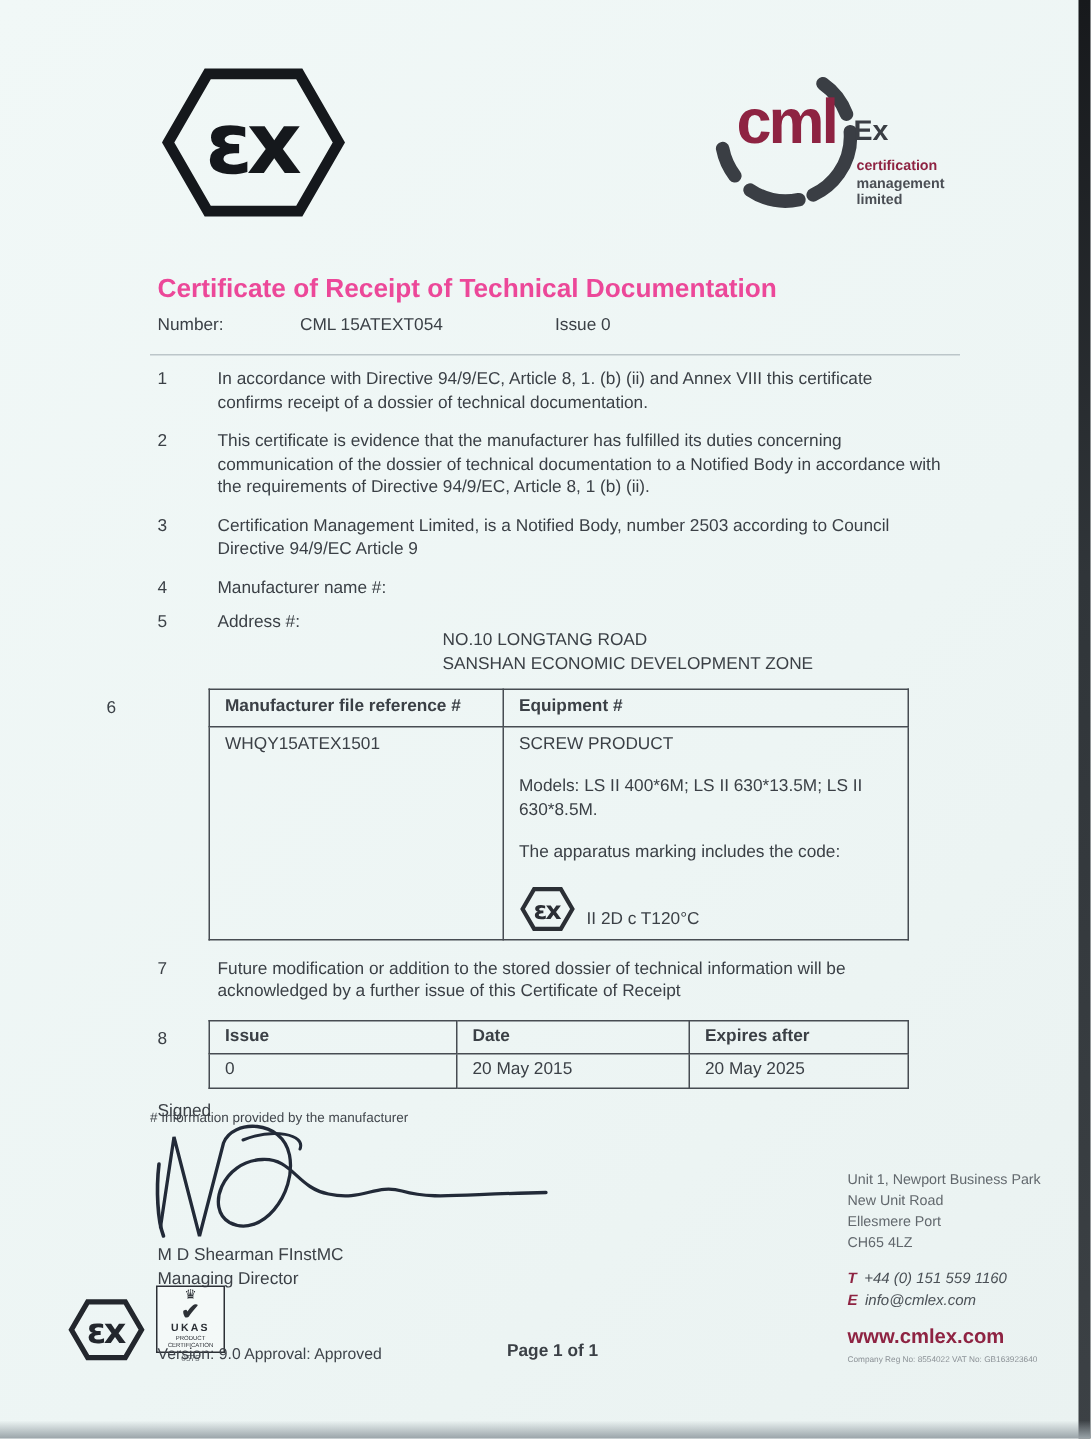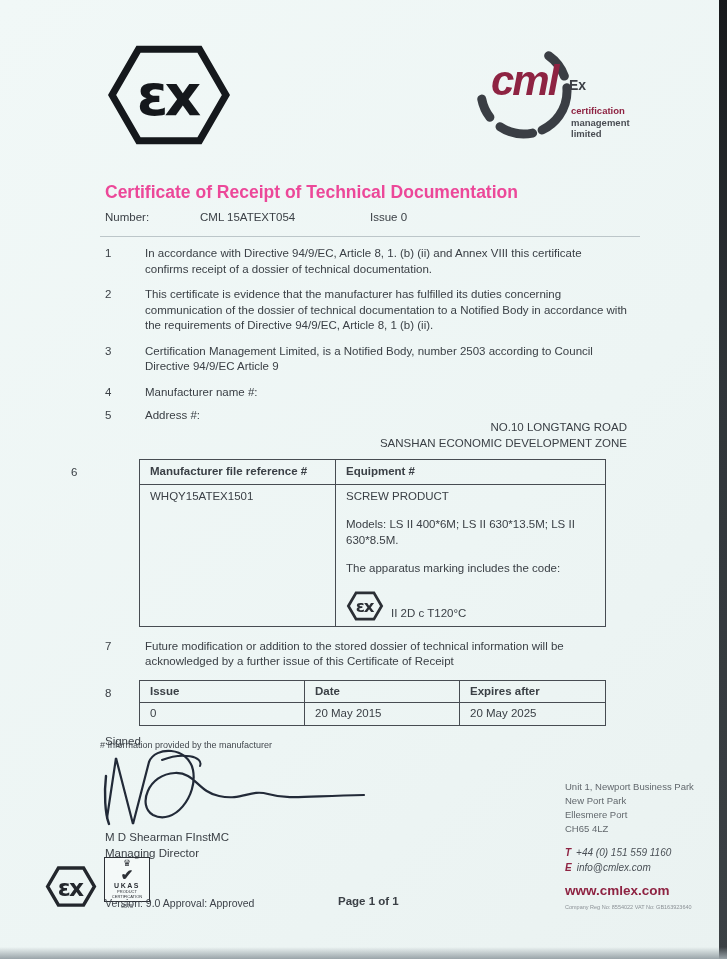--- a/index.html
+++ b/index.html
@@ -10,37 +10,37 @@
   }
   .scan-edge-right{position:absolute;right:0;top:0;width:8px;height:100%;
     background:linear-gradient(to bottom,#17191c,#303539 40%,#3c4145);}
   .scan-edge-bottom{position:absolute;left:0;bottom:0;width:100%;height:12px;
     background:linear-gradient(to bottom,rgba(160,170,175,0),#9aa4a9);}
   
   .ex-logo-top{position:absolute;left:108px;top:42px;}
   .cml-logo{position:absolute;left:475px;top:35px;width:200px;height:125px;}
   .cml-arc{position:absolute;left:0;top:0;}
   .cml-word{position:absolute;left:16px;top:22px;font-size:42px;font-weight:bold;
-    letter-spacing:-2px;color:#8e2342;font-style:italic;}
-  .cml-ex{position:absolute;left:94px;top:42px;font-size:14px;font-weight:bold;color:#3a3e44;}
+    letter-spacing:-2px;color:#8e2342;}
+  .cml-ex{position:absolute;left:94px;top:42px;font-size:19px;font-weight:bold;color:#3a3e44;}
   .cml-lines{position:absolute;left:96px;top:70px;font-size:9.5px;line-height:11.5px;
     font-weight:bold;color:#4a4e54;}
   .cml-lines .l1{color:#8e2342;}
   
   .doc-title{position:absolute;left:105px;top:182px;font-size:17.5px;font-weight:bold;color:#ec4899;}
   .number-row{position:absolute;left:105px;top:211px;font-size:11.5px;width:520px;}
   .number-row .lbl{position:absolute;left:0;}
   .number-row .val{position:absolute;left:95px;}
   .number-row .iss{position:absolute;left:265px;}
   .rule{position:absolute;left:100px;top:236px;width:540px;height:1px;background:#bcc6c9;}
   
   .main{position:absolute;left:105px;top:246px;width:522px;font-size:11.5px;line-height:15.5px;}
   .clause{display:grid;grid-template-columns:40px 1fr;margin-bottom:10px;}
   .item45{display:grid;grid-template-columns:40px 150px 1fr;margin-bottom:8px;}
-  .addr-val{margin-top:12px;text-align:right;}
+  .addr-val{margin-top:12px;}
   table{border-collapse:collapse;margin-left:34px;width:467px;font-size:11.5px;margin-bottom:10px;}
   th,td{border:1px solid #474c52;text-align:left;vertical-align:top;padding:4px 10px;}
   th{font-weight:bold;}
   .t6{margin-bottom:12px;position:relative;}
   .t6-num{position:absolute;left:-34px;top:6px;}
   .t6 col.c1{width:196px;}
   .equip p{margin:0 0 13px 0;}
   .marking{display:flex;align-items:flex-end;gap:7px;margin-top:2px;}
   .t8-wrap{position:relative;}
   .t8-num{position:absolute;left:-0px;top:6px;}
@@ -226,21 +226,21 @@
   </div>
   <div class="ukas-num">0575</div>
 </div>
 
 <div class="version-line">Version: 9.0  Approval: Approved</div>
 <div class="page-line">Page 1 of 1</div>
 
 <div class="rfooter">
   <div class="rf-addr">
     <div>Unit 1, Newport Business Park</div>
-    <div>New Port Park</div>
+    <div>New Unit Road</div>
     <div>Ellesmere Port</div>
     <div>CH65 4LZ</div>
   </div>
   <div class="rf-contact">
     <div><b>T</b><span>+44 (0) 151 559 1160</span></div>
     <div><b>E</b><span>info@cmlex.com</span></div>
   </div>
   <div class="rf-web">www.cmlex.com</div>
   <div class="rf-reg">Company Reg No: 8554022   VAT No: GB163923640</div>
 </div>

